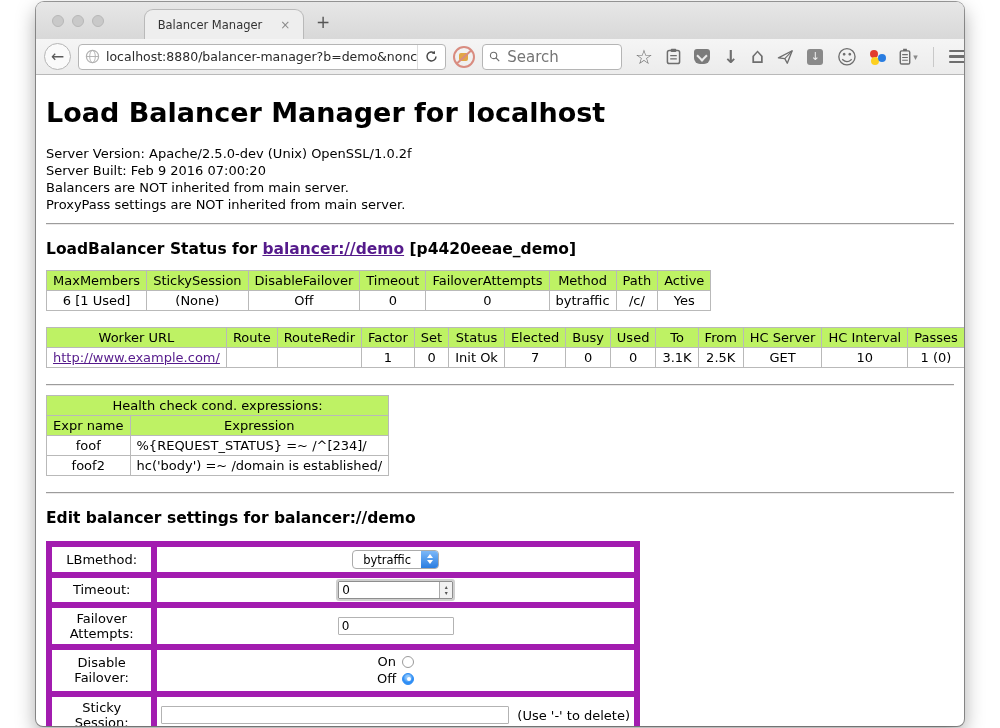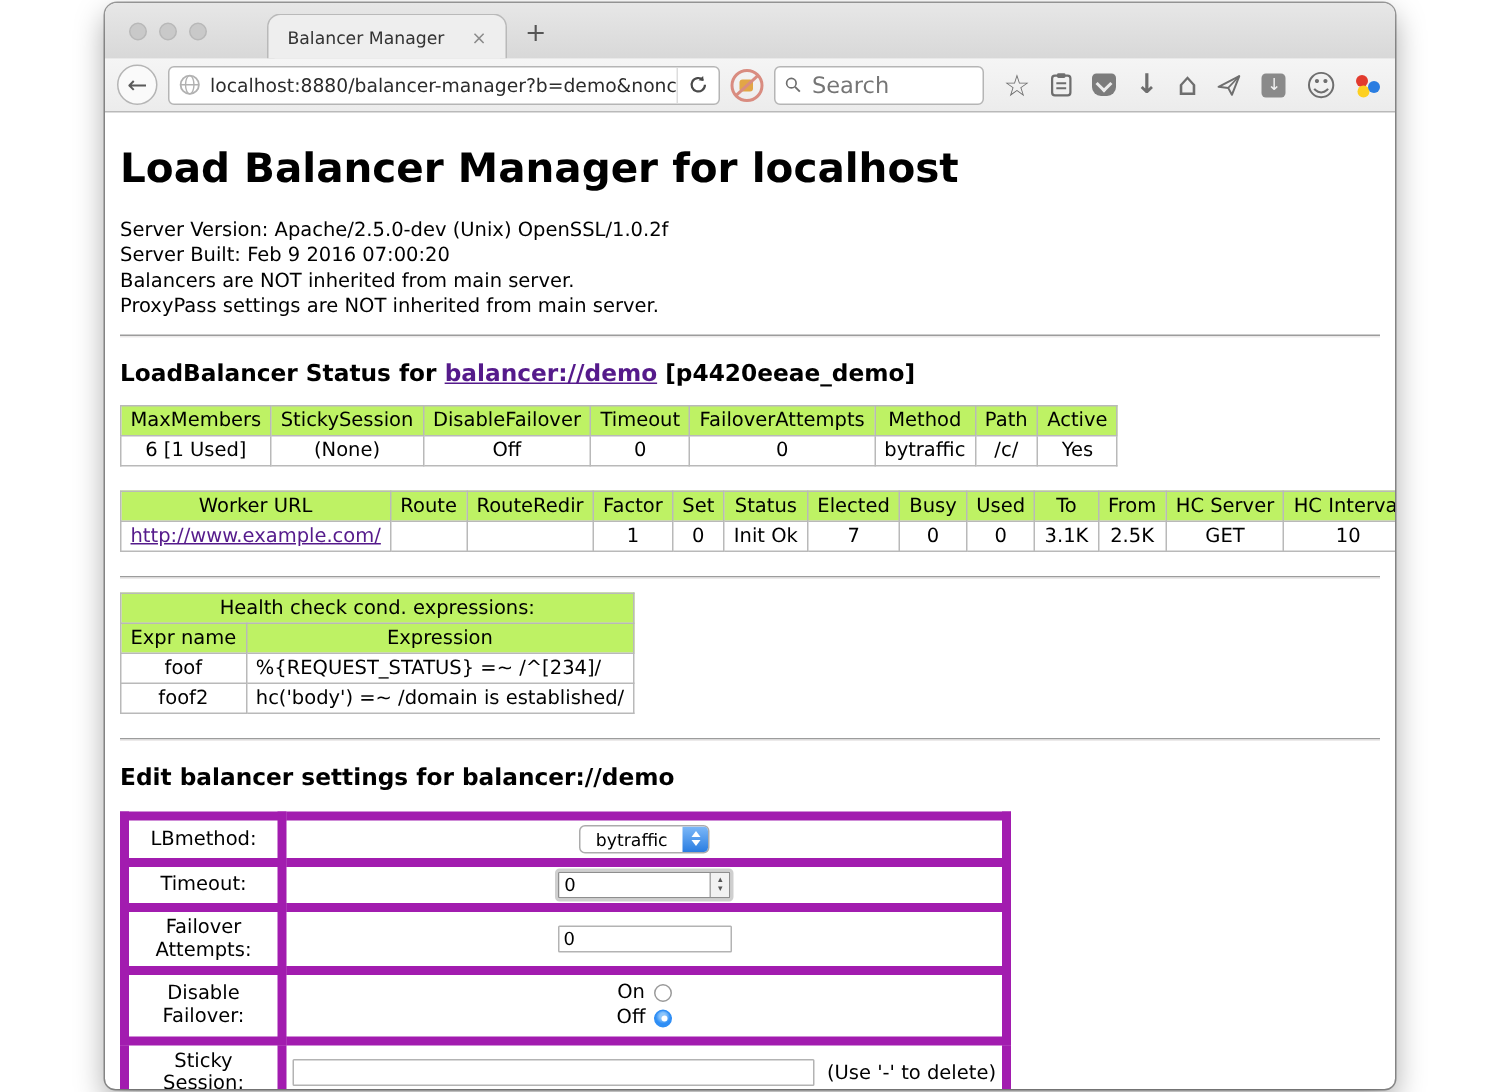--- a/index.html
+++ b/index.html
@@ -1,18 +1,18 @@
 <!DOCTYPE html>
 <html><head>
 <meta charset="utf-8">
 <style>
   * { box-sizing: border-box; }
   html,body { margin:0; padding:0; background:#ffffff; font-family:"DejaVu Sans","Liberation Sans",sans-serif; }
   .window {
-    width: 860px; height: 724px; margin: 2px auto;
+    width: 928px; height: 724px; margin: 2px auto;
     border-radius: 8px 8px 7px 7px; overflow: hidden; background:#fff;
     box-shadow: 0 0 0 1px rgba(0,0,0,.38), 0 8px 20px rgba(0,0,0,.35);
   }
   
   .tabbar { height:37px; background:linear-gradient(#e7e7e7,#d8d8d8); position:relative; }
   .traffic { position:absolute; top:13px; left:16px; display:flex; gap:8px; }
   .traffic .dot { width:12px; height:12px; border-radius:50%; background:#c9c9c9; border:1px solid #b8b8b8; }
   .tab {
     position:absolute; left:108px; top:7px; width:160px; height:30px;
     background:#eeeeee; border:1px solid #b9b9b9; border-bottom:none;

